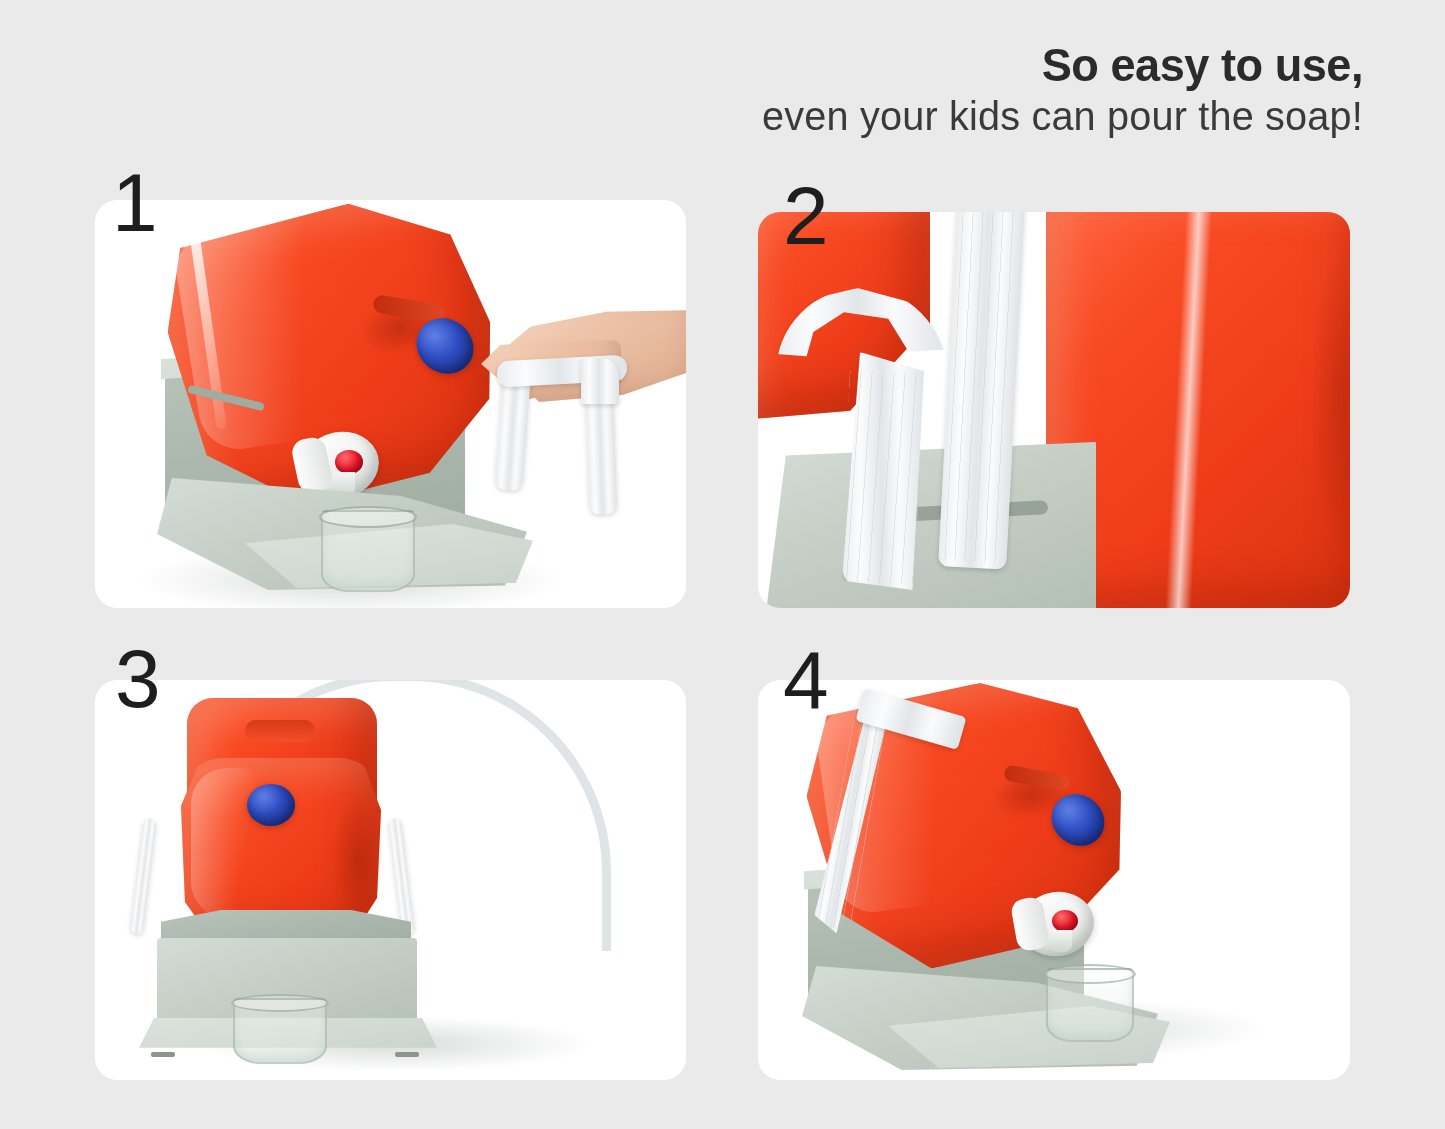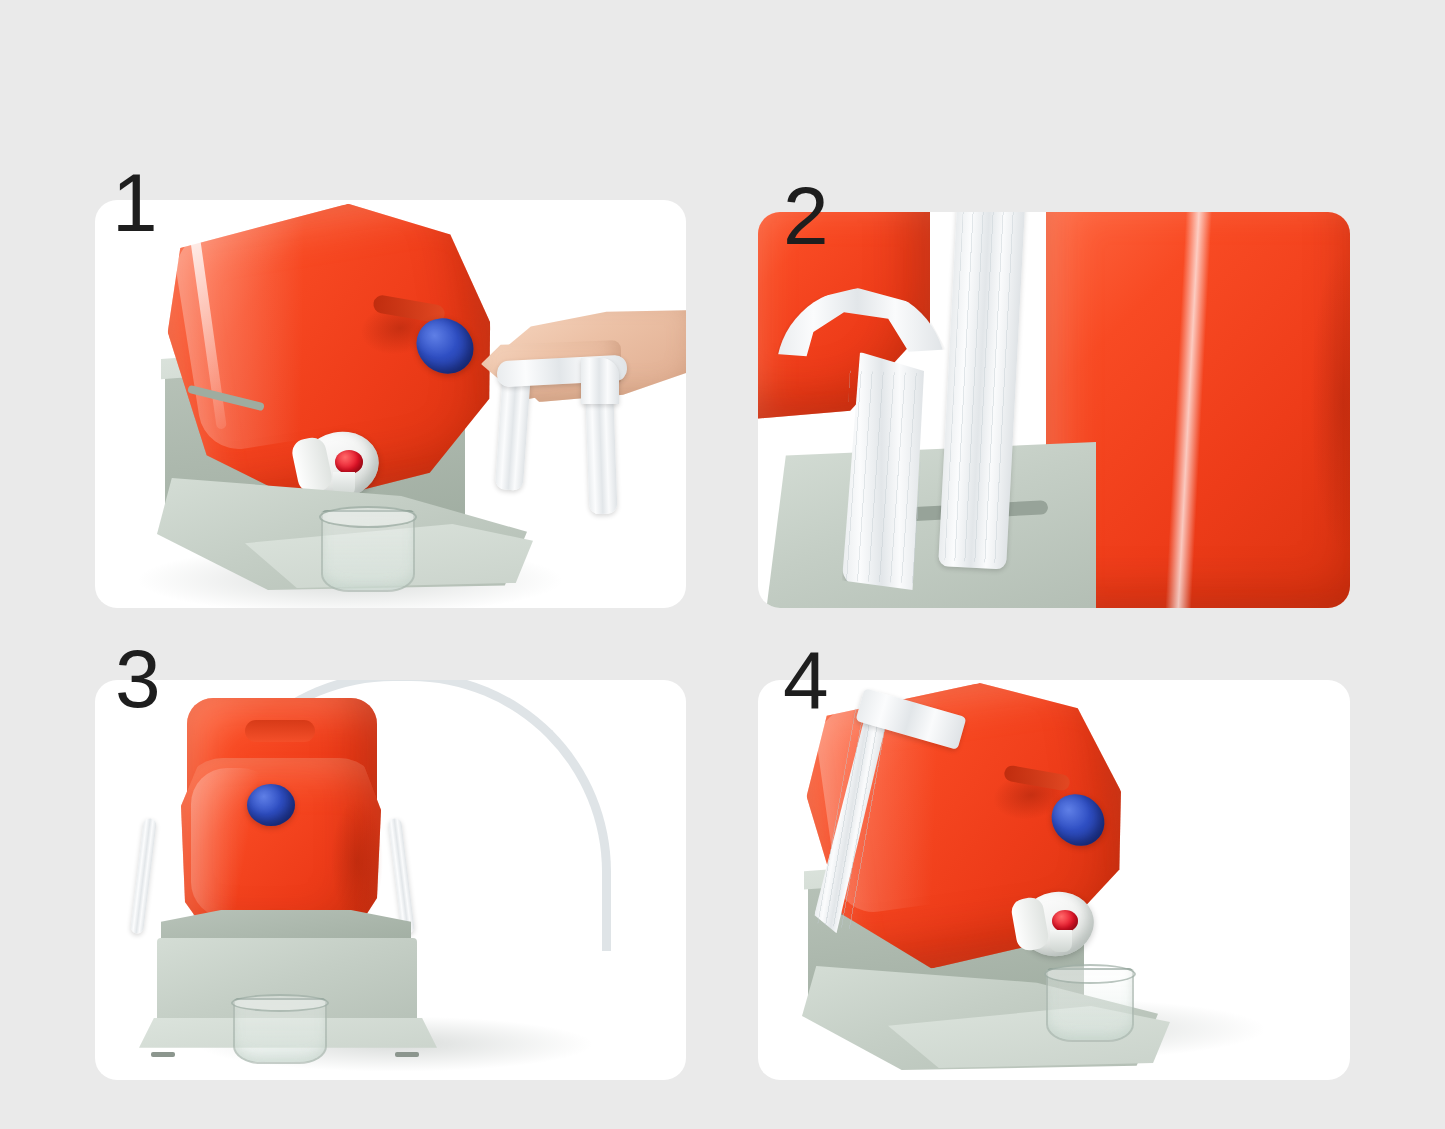--- a/index.html
+++ b/index.html
@@ -144,20 +144,24 @@
     position: absolute;
     background: radial-gradient(ellipse at center, rgba(120,130,125,.28), rgba(120,130,125,0) 70%);
     pointer-events: none;
   }
 </style>
 </head>
 <body>
 
 <div id="stage" style="background: rgb(234, 234, 234);">
 
+  <div class="heading">
+    <div class="heading-title">So easy to use,</div>
+    <div class="heading-sub">even your kids can pour the soap!</div>
+  </div>
 
   <div class="step-number" id="num-1">1</div>
   <div class="step-number" id="num-2">2</div>
   <div class="step-number" id="num-3">3</div>
   <div class="step-number" id="num-4">4</div>
 
   <div class="panel" id="panel-1">
     <div class="scene">
 
       <div class="shadow-soft" style="left:40px; top:345px; width:430px; height:70px;"></div>

